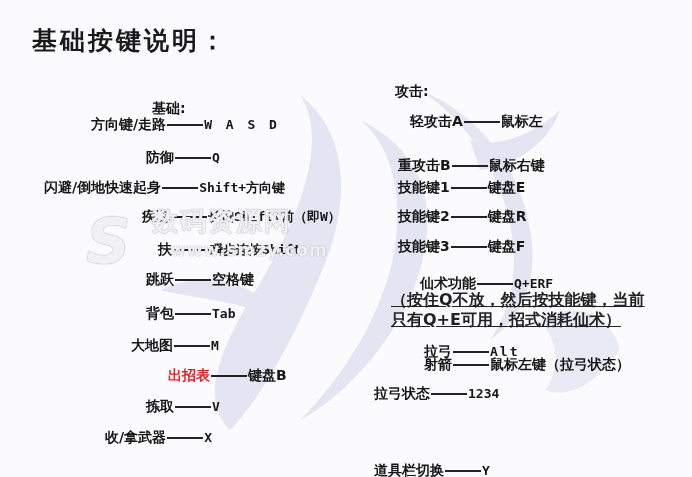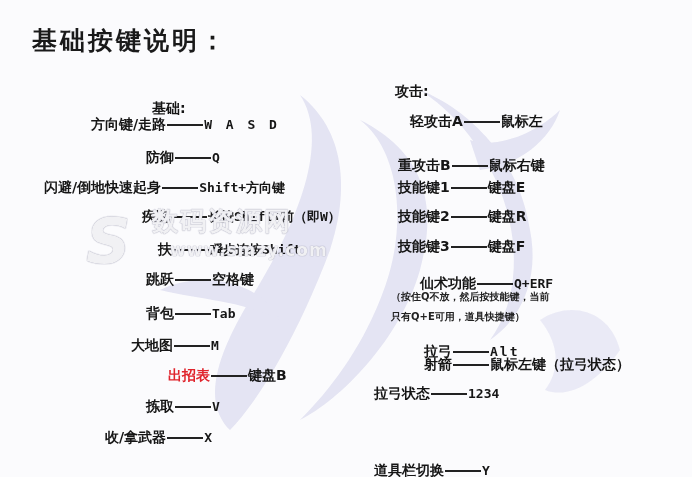--- a/index.html
+++ b/index.html
@@ -17,21 +17,21 @@
   }
   .line {
     position:absolute; font-size:14px; font-weight:bold; white-space:nowrap;
     z-index:2; line-height:18px;
   }
   .line .key { display:inline; }
   .line .dash { display:inline-block; width:36px; height:2px; background:#222; vertical-align:middle; margin:0 1px; }
   .line .val { display:inline; font-family:"DejaVu Sans Mono", monospace; font-size:13px; }
   .line .val.cjk { font-family:"DejaVu Sans", sans-serif; font-size:14px; }
   .red { color:#e0242c;margin-left:38px; }
-  .note { position:absolute; font-size:10px; font-weight:bold; white-space:nowrap; z-index:2; color:#222; }
+  .note { position:absolute; font-size:16px; font-weight:bold; white-space:nowrap; z-index:2; color:#222;text-decoration:underline; }
   .header { position:absolute; font-size:14px; font-weight:bold; z-index:2; }
   .watermark {
     position:absolute; z-index:3; color:rgba(255,255,255,0.85);
     font-weight:bold; white-space:nowrap;
     text-shadow:0 0 1px rgba(160,160,180,0.9), 0 0 1px rgba(160,160,180,0.9);
   }
   .wm-cn { left:152px; top:204px; font-size:26px; letter-spacing:2px; }
   .wm-en { left:170px; top:240px; font-size:17px; letter-spacing:1px; }
   .wm-logo { left:86px; top:205px; font-size:62px; font-style:italic; }
 </style>
@@ -101,21 +101,21 @@
 <div class="line" style="left:398px; top:207px;">
   <span class="key">技能键2</span><span class="dash"></span><span class="val cjk">键盘R</span>
 </div>
 <div class="line" style="left:398px; top:237px;">
   <span class="key">技能键3</span><span class="dash"></span><span class="val cjk">键盘F</span>
 </div>
 <div class="line" style="left:391px; top:274px;margin-left:29px;">
   <span class="key">仙术功能</span><span class="dash"></span><span class="val">Q+ERF</span>
 </div>
 <div class="note" style="left:391px; top:290px;">（按住Q不放，然后按技能键，当前</div>
-<div class="note" style="left:391px; top:310px;">只有Q+E可用，道具快捷键）</div>
+<div class="note" style="left:391px; top:310px;">只有Q+E可用，招式消耗仙术）</div>
 <div class="line" style="left:424px; top:342px;">
   <span class="key">拉弓</span><span class="dash"></span><span class="val" style="letter-spacing:2px;">Alt</span>
 </div>
 <div class="line" style="left:424px; top:355px;">
   <span class="key">射箭</span><span class="dash"></span><span class="val cjk">鼠标左键（拉弓状态）</span>
 </div>
 <div class="line" style="left:374px; top:384px;">
   <span class="key">拉弓状态</span><span class="dash"></span><span class="val">1234</span>
 </div>
 <div class="line" style="left:374px; top:429px;margin-top:32px;">

